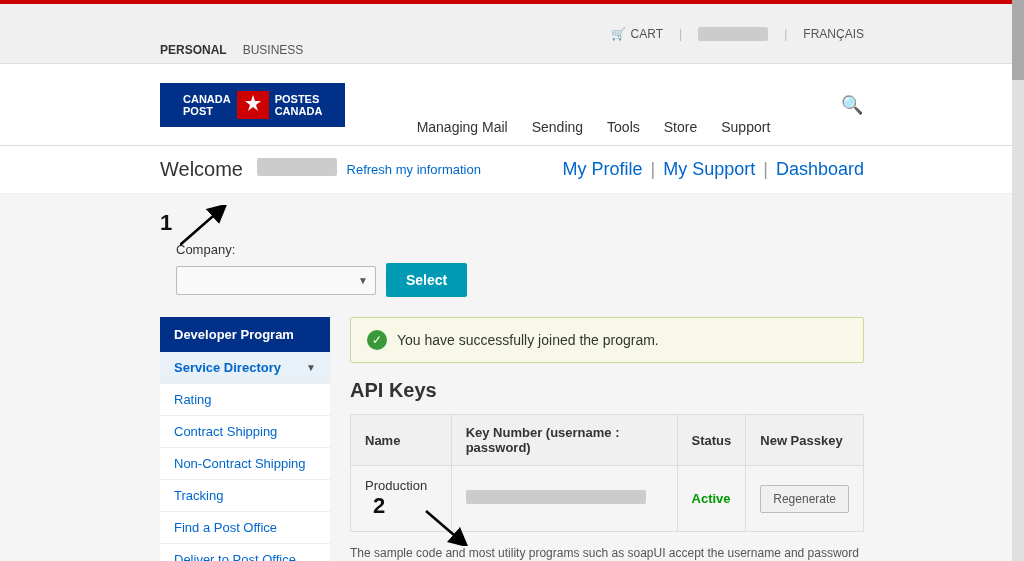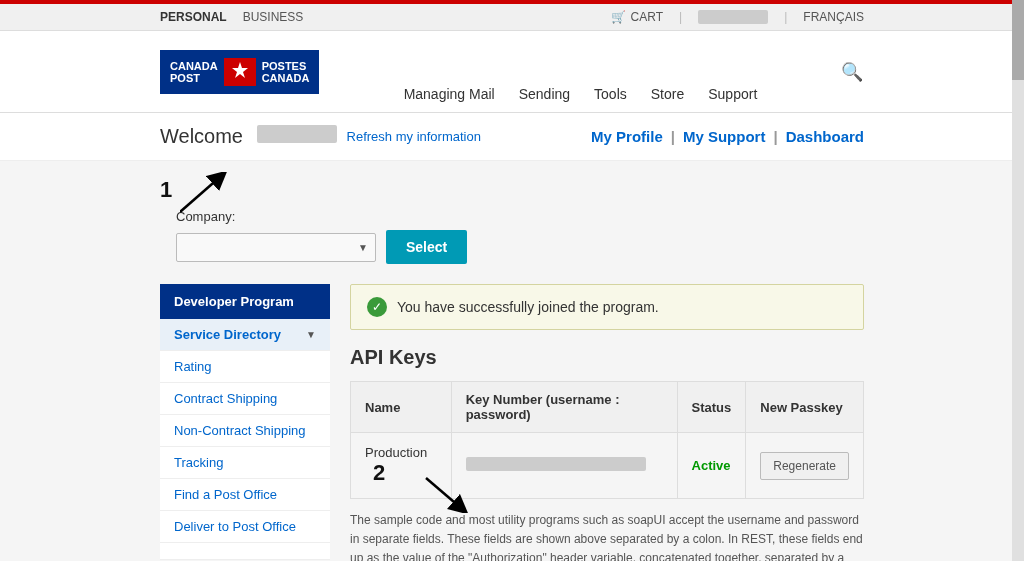--- a/index.html
+++ b/index.html
@@ -3,42 +3,42 @@
   <meta charset="utf-8">
   <style>
     * { box-sizing: border-box; margin: 0; padding: 0; }
     body { font-family: Arial, sans-serif; font-size: 13px; background: #f5f5f5; color: #333; }
 
     
     .top-red-bar { height: 4px; background: #cc0000; width: 100%; }
 
     
     .top-nav { background: #f0f0f0; border-bottom: 1px solid #ddd; padding: 6px 160px; display: flex; align-items: center; justify-content: space-between; }
-    .top-nav-left { display: flex; gap: 16px; font-size: 12px; }
+    .top-nav-left { display: flex; gap: 16px; font-size: 12px; margin-top: 33px; }
     .top-nav-left .personal { font-weight: bold; color: #333; }
     .top-nav-left .business { color: #555; }
     .top-nav-right { display: flex; gap: 12px; align-items: center; font-size: 12px; color: #555; }
     .cart-text { display: flex; align-items: center; gap: 4px; }
     .lang { color: #555; }
     .user-placeholder { width: 70px; height: 14px; background: #ccc; border-radius: 2px; display: inline-block; }
 
     
     .header { background: #fff; border-bottom: 1px solid #ddd; padding: 10px 160px; display: flex; align-items: center; justify-content: space-between; }
     .logo { display: flex; align-items: center; }
-    .logo-box { background: #003087; padding: 8px 10px; display: flex; align-items: center; gap: 6px; }
+    .logo-box { background: #003087; padding: 8px 23px; display: flex; align-items: center; gap: 6px; }
     .main-nav { display: flex; gap: 24px; align-items: flex-end; font-size: 14px; margin-top: 45px; }
     .main-nav a { color: #333; text-decoration: none; font-weight: 500; }
     .search-icon { font-size: 18px; color: #555; cursor: pointer; }
 
     
     .welcome-bar { background: #fff; padding: 12px 160px; display: flex; justify-content: space-between; align-items: center; border-bottom: 1px solid #eee; }
     .welcome-left { display: flex; align-items: center; gap: 10px; font-size: 20px; }
     .welcome-name { width: 80px; height: 18px; background: #ccc; border-radius: 2px; display: inline-block; }
     .refresh-link { font-size: 13px; color: #0066cc; text-decoration: none; cursor: pointer; }
-    .welcome-right { display: flex; gap: 8px; font-size: 15px; font-weight: bold; }
+    .welcome-right { display: flex; gap: 8px; font-size: 18px; }
     .welcome-right a { color: #0066cc; text-decoration: none; }
     .welcome-right .sep { color: #999; }
 
     
     .main-content { padding: 16px 160px; display: flex; gap: 0; }
 
     
     .company-section { margin-bottom: 20px; }
     .company-label { font-size: 13px; margin-bottom: 6px; color: #333; }
     .company-row { display: flex; align-items: center; gap: 10px; }

